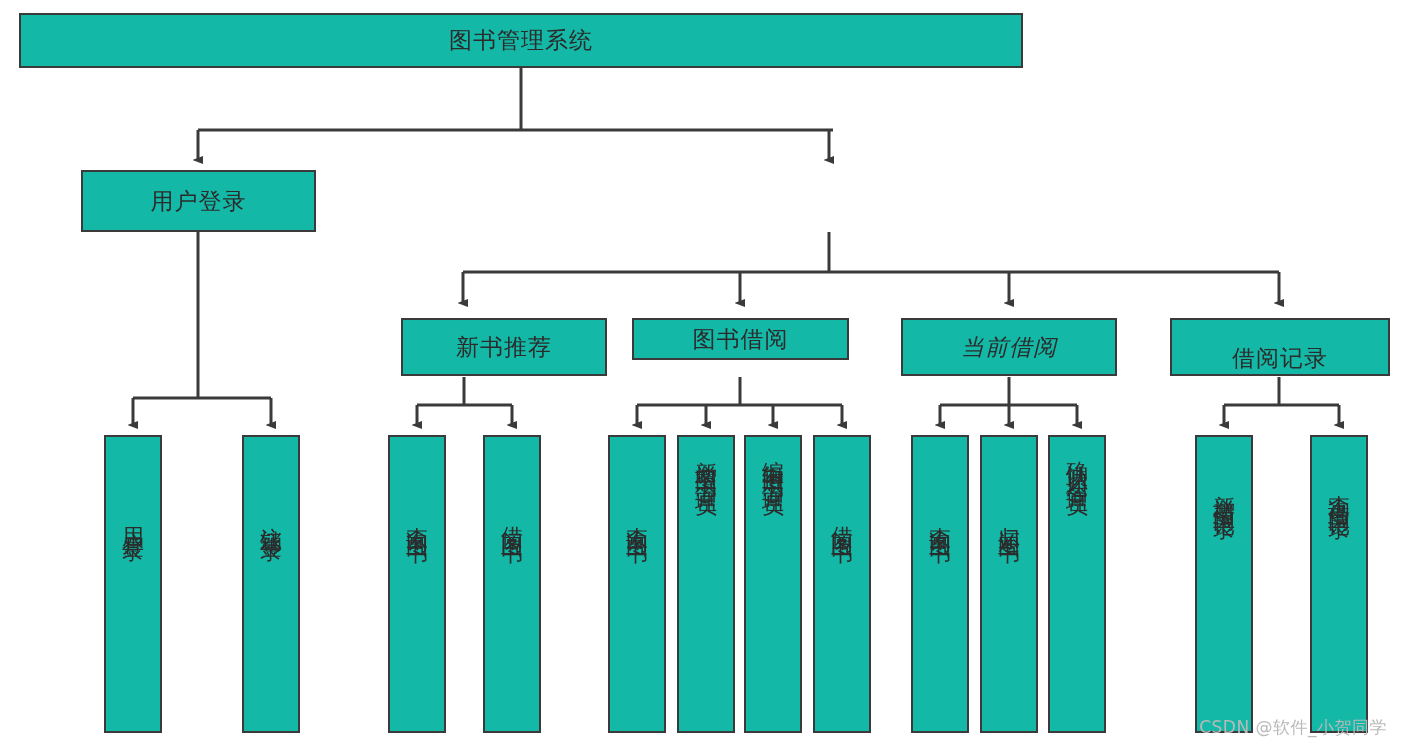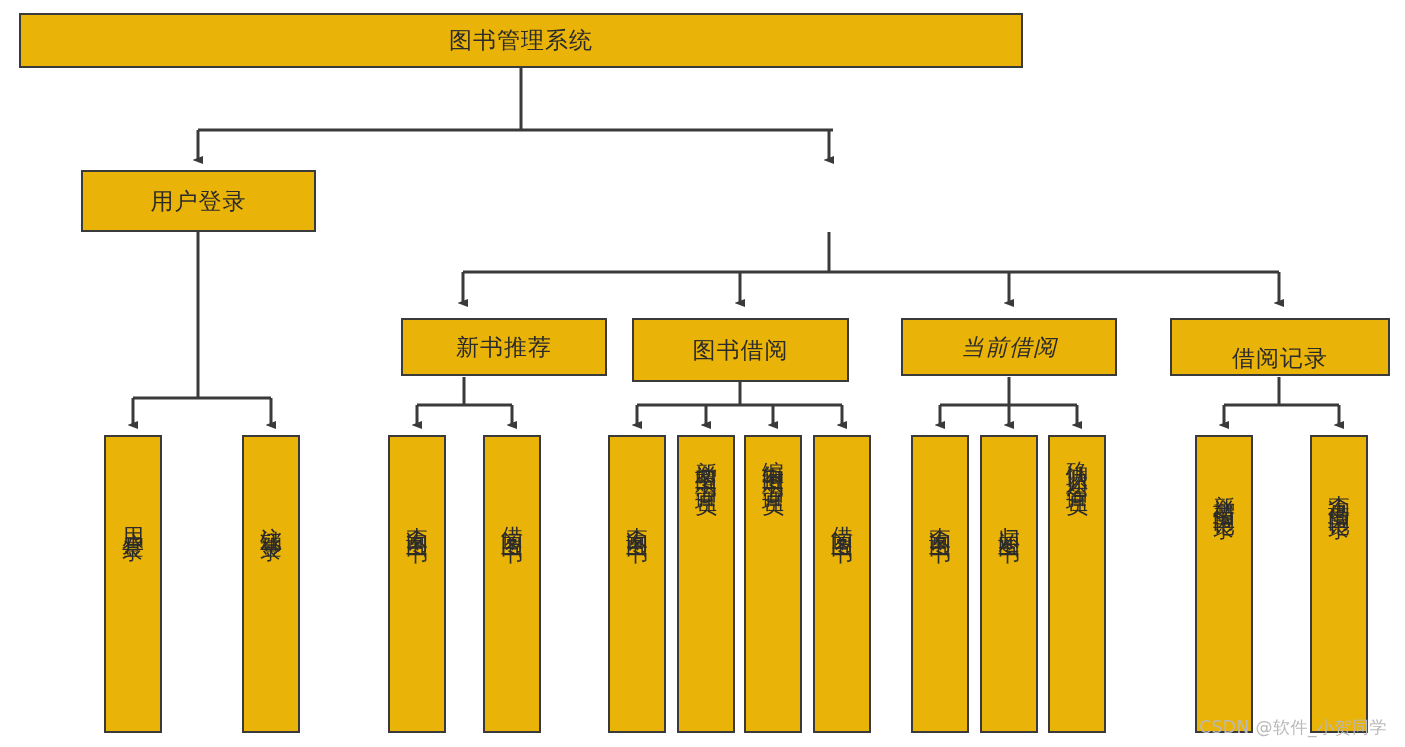--- a/index.html
+++ b/index.html
@@ -14,21 +14,21 @@
     position: relative;
     width: 1405px;
     height: 747px;
     background: #ffffff;
     overflow: hidden;
   }
   .node {
     position: absolute;
     box-sizing: border-box;
     border: 2.5px solid #3a3a3a;
-    background: #eab308;
+    background: #14b8a6;
     display: flex;
     align-items: center;
     justify-content: center;
     color: #2b2b2b;
   }
   .node.horiz {
     font-size: 23px;
     letter-spacing: 1px;
   }
   .node.leaf {
@@ -126,21 +126,21 @@
     <span>图书管理系统</span>
   </div>
 
   <div class="node horiz" style="left:81px; top:170px; width:235px; height:62px;">
     <span>用户登录</span>
   </div>
 
   <div class="node horiz" style="left:361px; top:318px; width:206px; height:58px;margin-left:40px;">
     <span>新书推荐</span>
   </div>
-  <div class="node horiz" style="left:632px; top:318px; width:217px; height:64px;">
+  <div class="node horiz" style="left:632px; top:318px; width:217px; height:42px;">
     <span>图书借阅</span>
   </div>
   <div class="node horiz" style="left:901px; top:318px; width:216px; height:58px;font-style:italic;">
     <span>当前借阅</span>
   </div>
   <div class="node horiz" style="left:1170px; top:318px; width:220px; height:58px;align-items:flex-end;">
     <span>借阅记录</span>
   </div>
 
   <div class="node leaf" style="left:104px; top:435px; width:58px; height:298px;">

